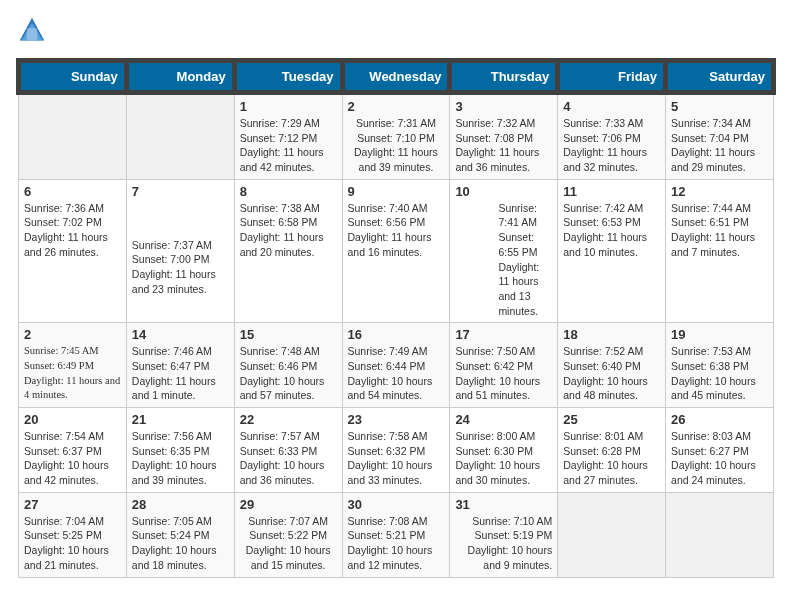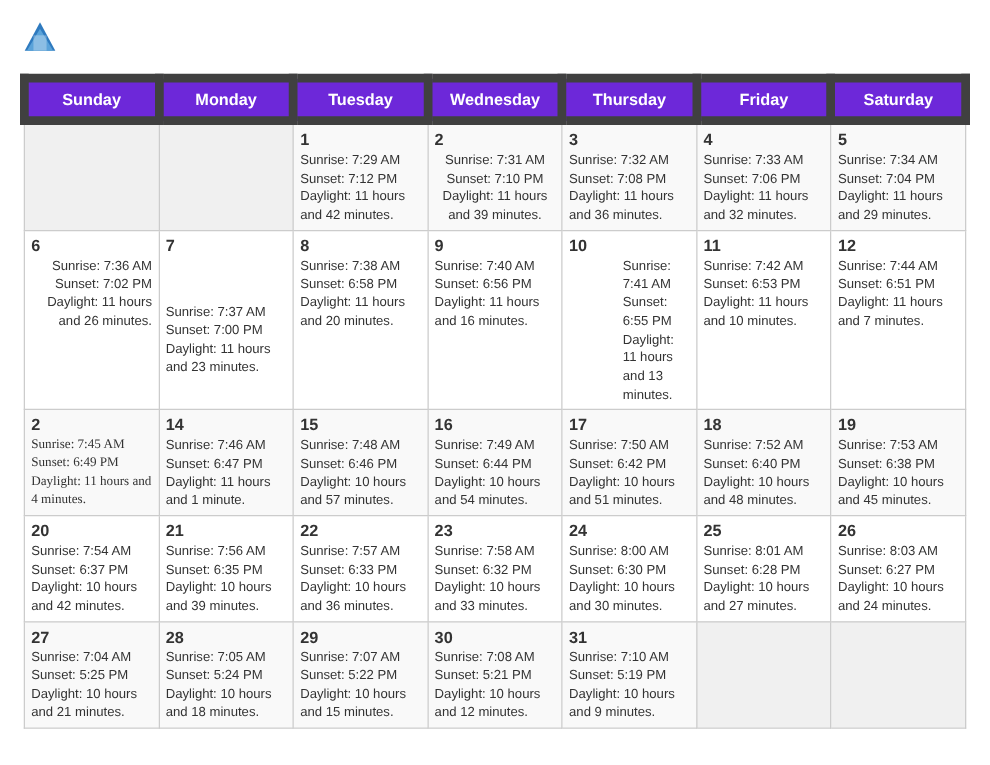--- a/index.html
+++ b/index.html
@@ -44,27 +44,27 @@
     .location-title {
       font-size: 15px;
       color: #555;
     }
     table {
       width: 100%;
       border-collapse: collapse;
       table-layout: fixed;
     }
     thead th {
-      background-color: #6d28d9;
+      background-color: #0369a1;
       color: #fff;
-      text-align: center;
+      text-align: right;
       padding: 6px 6px;
       font-size: 13px;
       font-weight: bold;
-      border: 7px solid #404040;
+      border: 5px solid #404040;
     }
     tbody td {
       border: 1px solid #ccc;
       vertical-align: top;
       padding: 4px 5px;
       font-size: 11px;
       color: #333;
       height: 80px;
     }
     .day-num {
@@ -156,21 +156,21 @@
         <td>
           <span class="day-num">5</span>
           <div class="cell-info" style="white-space: pre-line;">Sunrise: 7:34 AM
 Sunset: 7:04 PM
 Daylight: 11 hours and 29 minutes.</div>
         </td>
       </tr>
       <tr>
         <td>
           <span class="day-num">6</span>
-          <div class="cell-info" style="white-space: pre-line; text-align: right;">Sunrise: 7:36 AM
+          <div class="cell-info" style="white-space: pre-line;">Sunrise: 7:36 AM
 Sunset: 7:02 PM
 Daylight: 11 hours and 26 minutes.</div>
         </td>
         <td>
           <span class="day-num">7</span>
           <div class="cell-info" style="white-space: pre-line; margin-top: 39px;">Sunrise: 7:37 AM
 Sunset: 7:00 PM
 Daylight: 11 hours and 23 minutes.</div>
         </td>
         <td>
@@ -300,33 +300,33 @@
 Daylight: 10 hours and 21 minutes.</div>
         </td>
         <td>
           <span class="day-num">28</span>
           <div class="cell-info" style="white-space: pre-line;">Sunrise: 7:05 AM
 Sunset: 5:24 PM
 Daylight: 10 hours and 18 minutes.</div>
         </td>
         <td>
           <span class="day-num">29</span>
-          <div class="cell-info" style="white-space: pre-line;">Sunrise: 7:07 AM
+          <div class="cell-info" style="white-space: pre-line; text-align: center;">Sunrise: 7:07 AM
 Sunset: 5:22 PM
 Daylight: 10 hours and 15 minutes.</div>
         </td>
         <td>
           <span class="day-num">30</span>
           <div class="cell-info" style="white-space: pre-line;">Sunrise: 7:08 AM
 Sunset: 5:21 PM
 Daylight: 10 hours and 12 minutes.</div>
         </td>
         <td>
           <span class="day-num">31</span>
-          <div class="cell-info" style="white-space: pre-line;">Sunrise: 7:10 AM
+          <div class="cell-info" style="white-space: pre-line; text-align: right;">Sunrise: 7:10 AM
 Sunset: 5:19 PM
 Daylight: 10 hours and 9 minutes.</div>
         </td>
         <td class="empty-cell"></td>
         <td class="empty-cell"></td>
       </tr>
     </tbody>
 </table>
 
 </body></html>

